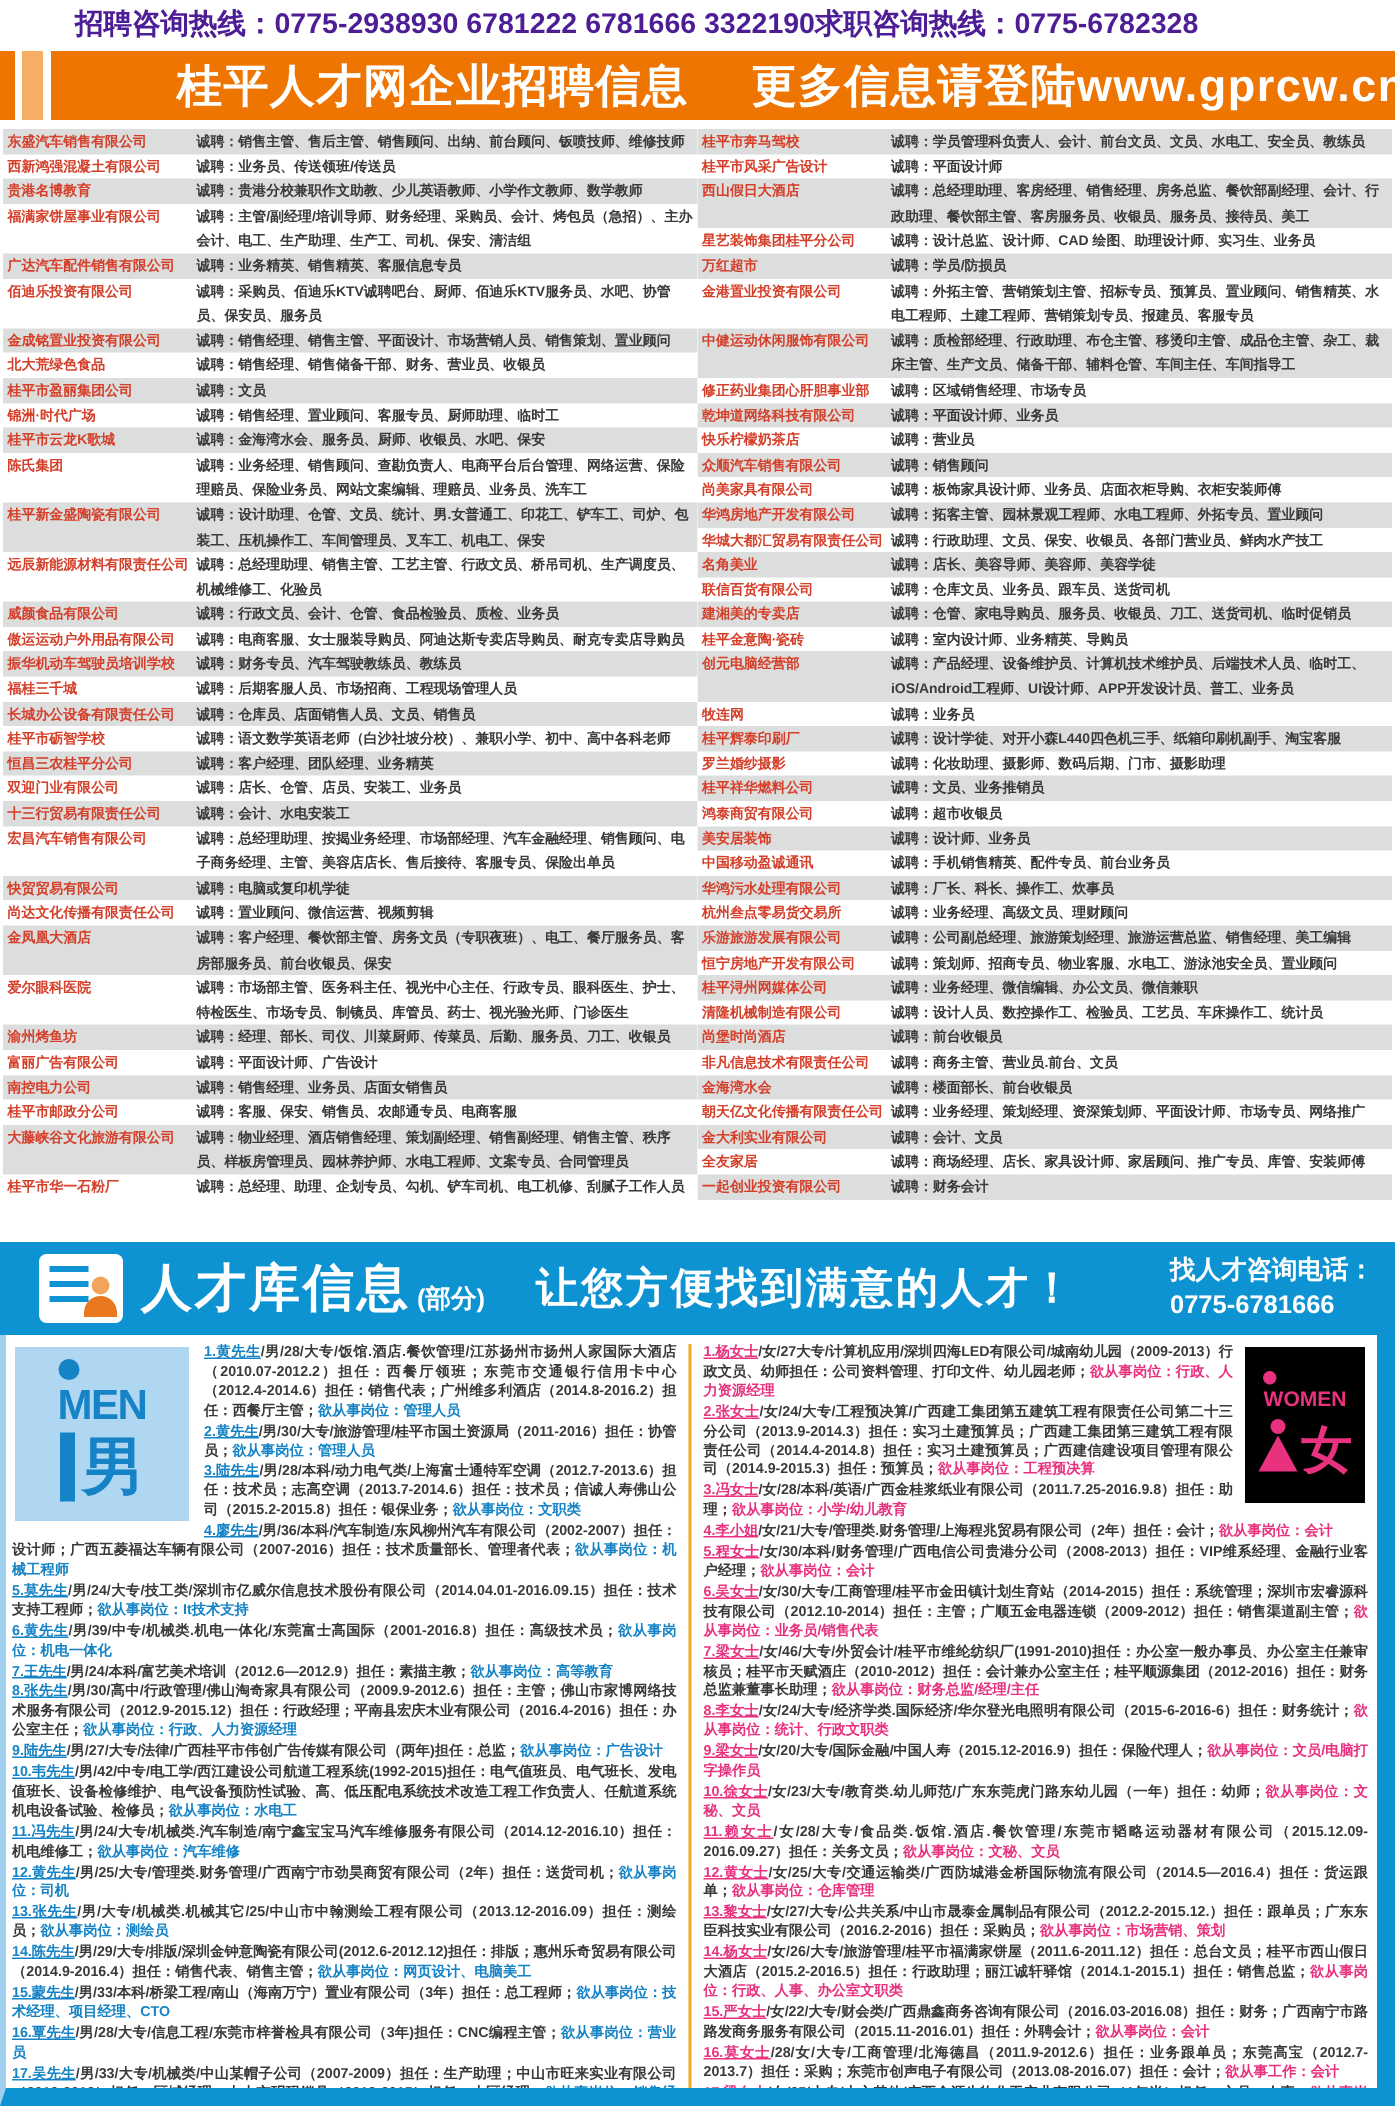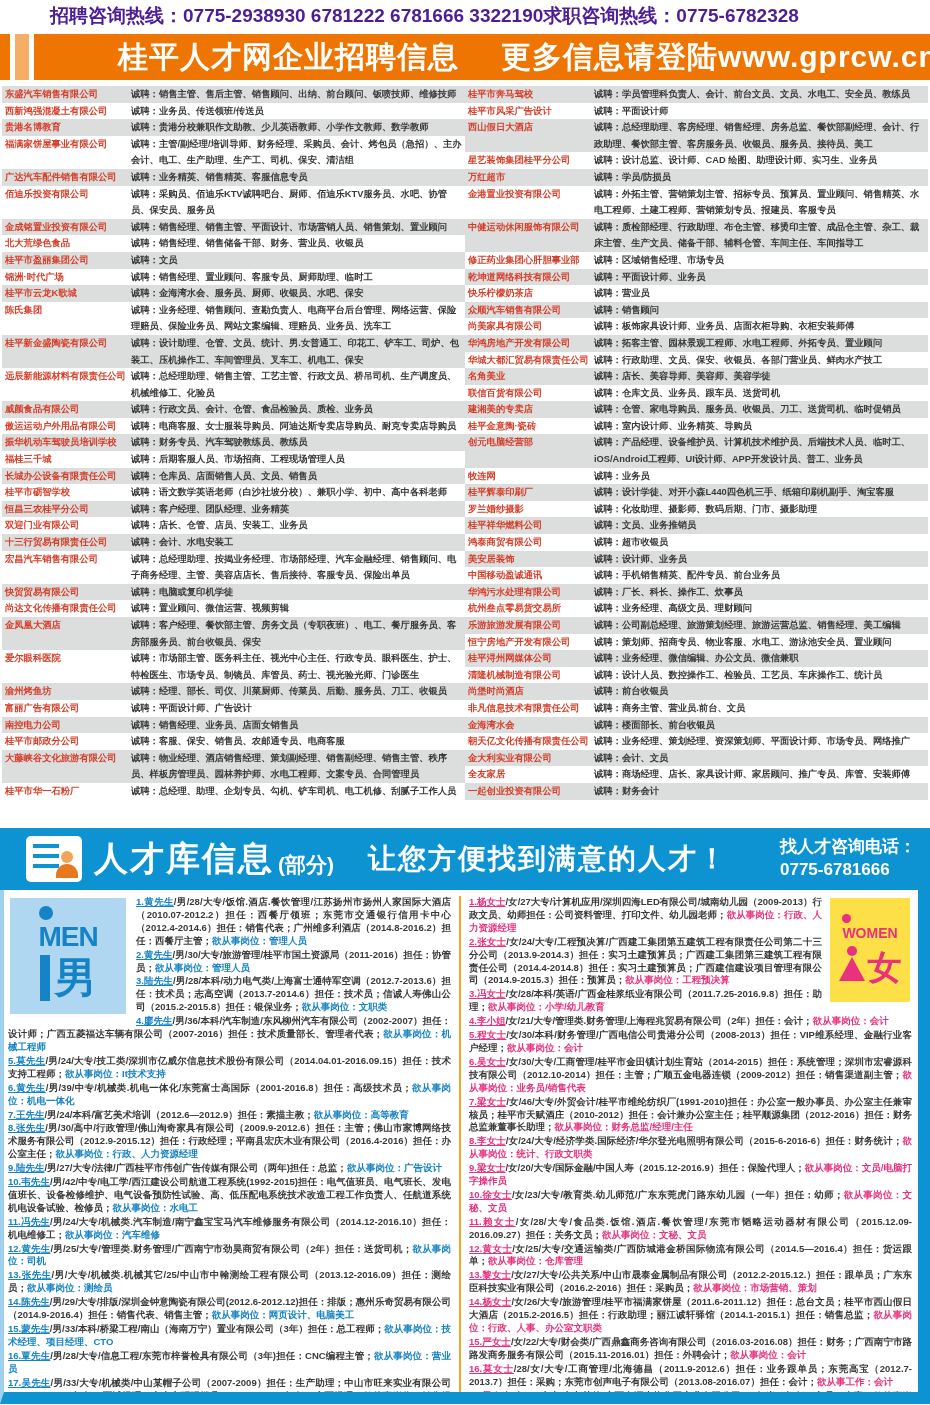--- a/index.html
+++ b/index.html
@@ -24,21 +24,21 @@
   
   .talent-banner{height:62px;background:#0d93d2;margin-top:8px;display:flex;align-items:center;
                  color:#fff;padding:0 14px 0 26px;box-sizing:border-box;}
   .tb-icon{width:56px;height:46px;background:#fff;border-radius:5px;position:relative;margin-right:12px;flex:none;}
   .tb-lines{position:absolute;left:7px;top:8px;width:26px;height:30px;
             background:repeating-linear-gradient(#0d93d2 0 4px,#fff 4px 10px);}
   .tb-person{position:absolute;right:4px;bottom:2px;width:22px;height:29px;}
   .tb-head{width:12px;height:12px;border-radius:50%;background:#f2a35c;margin:0 auto;}
   .tb-body{width:22px;height:14px;border-radius:11px 11px 0 0;background:#e87820;margin-top:1px;}
   .tb-title{font-size:34px;font-weight:bold;letter-spacing:2px;}
-  .tb-part{font-size:21px;font-weight:bold;margin:12px 0 0 4px;}
+  .tb-part{font-size:17px;font-weight:bold;margin:12px 0 0 4px;}
   .tb-slogan{font-size:28px;font-weight:bold;margin-left:34px;letter-spacing:2px;}
   .tb-phone{margin-left:auto;font-size:17px;font-weight:bold;line-height:1.35;text-align:left;}
   
   .talents-wrap{display:flex;height:514px;box-sizing:border-box;
                 border-right:12px solid #0d93d2;border-bottom:12px solid #0d93d2;border-left:4px solid #9fd1ef;
                 padding:6px 6px 0 4px;background:#fff;}
   .tcol{flex:1;overflow:hidden;}
   .tcol.men{padding-right:8px;border-right:2px solid #f5a623;}
   .tcol.women{padding-left:8px;}
   .entry{font-size:9.5px;line-height:12.9px;color:#3a3a3a;font-weight:bold;text-align:justify;margin-bottom:1px;}
@@ -48,21 +48,21 @@
   
   .badge-men{float:left;width:116px;height:116px;background:#b0d7f2;margin:2px 10px 4px 2px;
              display:flex;flex-direction:column;align-items:center;justify-content:center;}
   .bm-top{position:relative;margin-top:10px;}
   .bm-head{position:absolute;left:1px;top:-15px;width:14px;height:14px;border-radius:50%;background:#1583c5;}
   .bm-en{font-size:28px;font-weight:bold;color:#1583c5;letter-spacing:-1px;}
   .bm-bottom{display:flex;align-items:center;gap:5px;margin-top:2px;}
   .bm-bar{width:10px;height:46px;background:#1583c5;}
   .bm-cn{font-size:42px;font-weight:bold;color:#1583c5;line-height:1;}
   
-  .badge-women{float:right;width:80px;height:104px;background:#fde047;margin:2px 2px 4px 8px;
+  .badge-women{float:right;width:80px;height:104px;background:#000000;margin:2px 2px 4px 8px;
                display:flex;flex-direction:column;align-items:center;justify-content:center;}
   .bw-top{position:relative;margin-top:8px;}
   .bw-head{position:absolute;left:0;top:-10px;width:9px;height:9px;border-radius:50%;background:#e8317f;}
   .bw-en{font-size:14px;font-weight:bold;color:#e8317f;}
   .bw-bottom{display:flex;align-items:flex-end;gap:3px;margin-top:4px;}
   .bw-fig{position:relative;width:26px;height:38px;display:inline-block;}
   .bw-fhead{position:absolute;top:0;left:8px;width:10px;height:10px;border-radius:50%;background:#e8317f;}
   .bw-ftri{position:absolute;top:11px;left:0;width:0;height:0;
            border-left:13px solid transparent;border-right:13px solid transparent;border-bottom:24px solid #e8317f;}
   .bw-cn{font-size:34px;font-weight:bold;color:#e8317f;line-height:1;}

